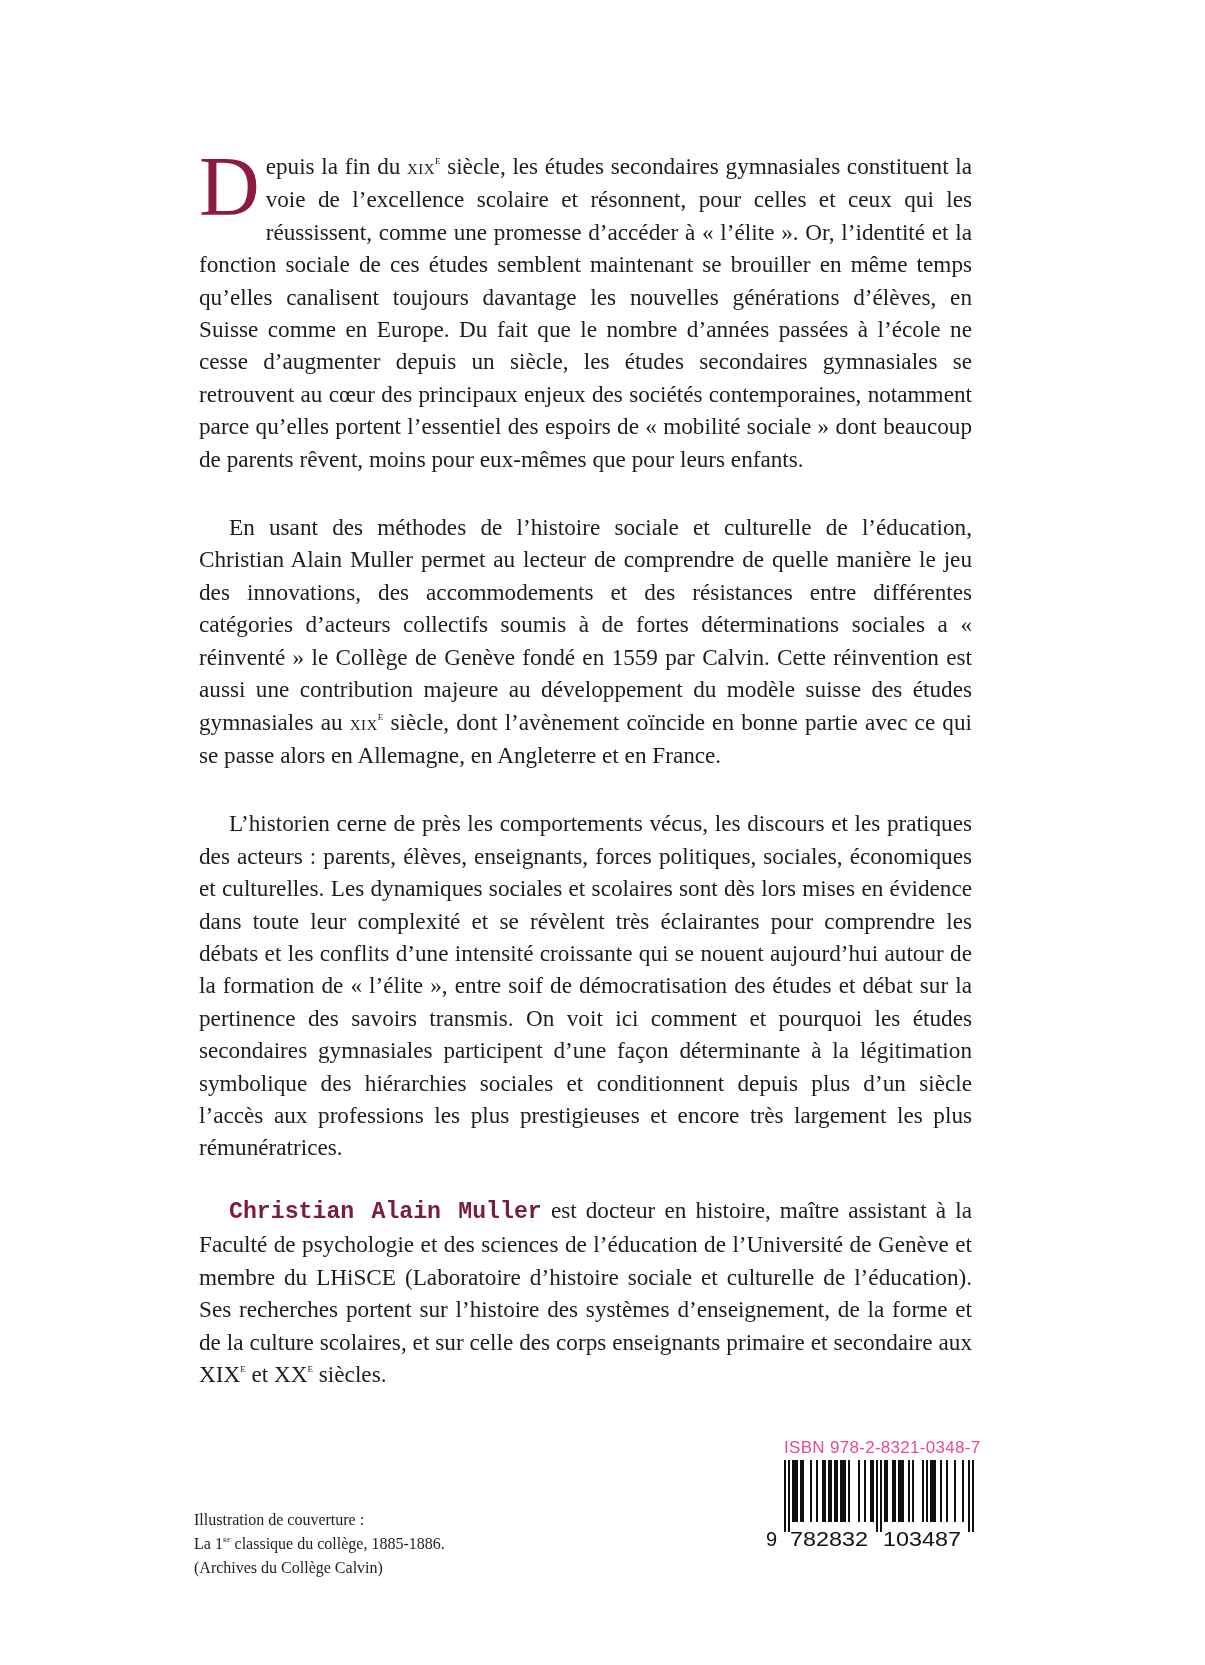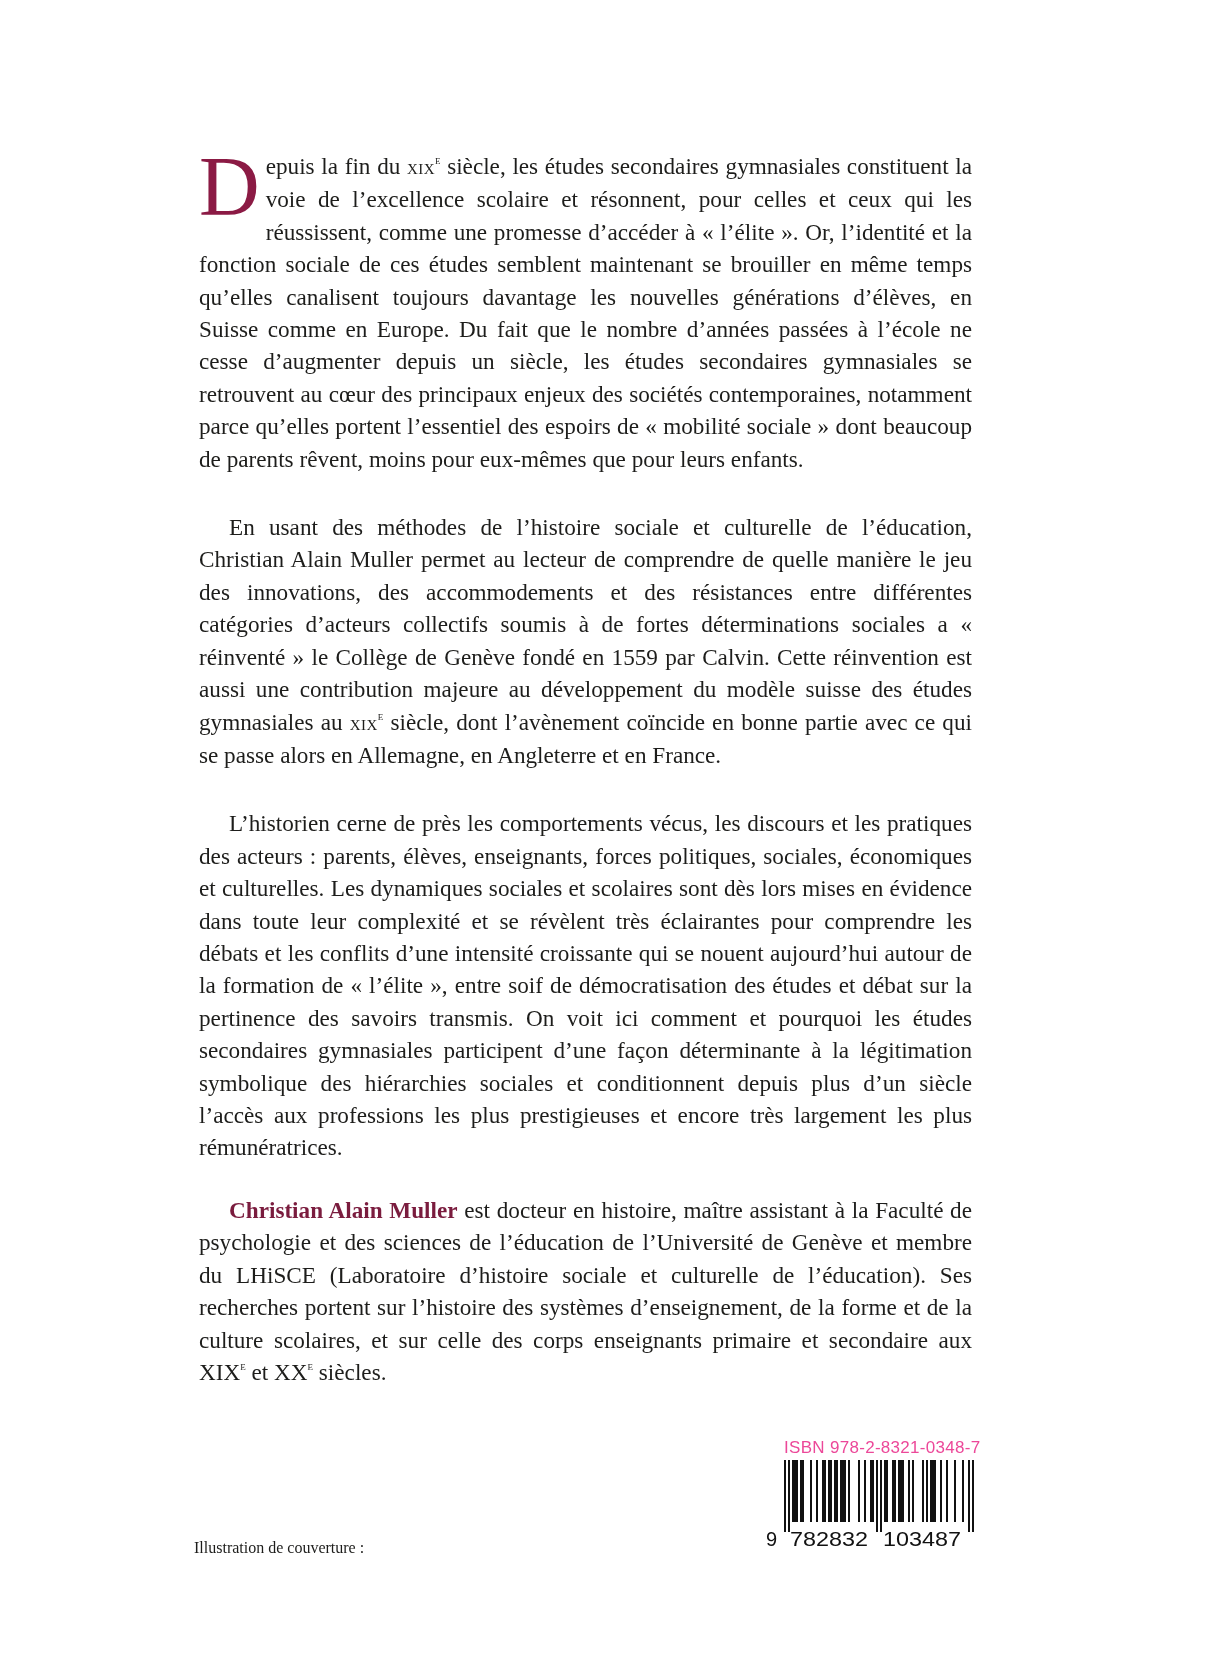--- a/index.html
+++ b/index.html
@@ -19,24 +19,24 @@
     float: left; font-size: 84px; line-height: 62px; height: 62px;
     margin: 6px 6px 0 0; color: #8b1a44; font-family: "Liberation Serif", serif;
   }
   .sc { font-variant: small-caps; text-transform: lowercase; font-size: 0.92em; letter-spacing: 0.02em; }
   sup.e { font-size: 0.55em; vertical-align: 0.75em; line-height: 0; font-variant: small-caps; }
   .author-bio {
     position: absolute; left: 199px; top: 1194px; width: 773px;
     font-size: 23.2px; line-height: 32.4px; text-align: justify; text-indent: 30px;
   }
   .author-bio p { margin: 0; }
-  .author-name { color: #7a1c3e; font-weight: bold; }
+  .author-name { color: #7a1c3e; font-weight: bold; font-family: Liberation Mono, monospace; }
   .caption {
     position: absolute; left: 194px; top: 1508px; width: 400px;
-    font-size: 16px; line-height: 24px; color: #1d1d1b; margin-top: 28px;
+    font-size: 16px; line-height: 24px; color: #1d1d1b;
   }
   .caption div { white-space: nowrap; }
   .barcode-block { position: absolute; left: 760px; top: 1436px; width: 220px; height: 120px; }
   .isbn-label {
     position: absolute; left: 24px; top: 2px;
     font-family: "Liberation Sans", "DejaVu Sans", sans-serif; font-size: 17px; letter-spacing: 0.3px;
     white-space: nowrap; color: #ec4899;
   }
   .barcode-svg { position: absolute; left: 0; top: 24px; }
   .ean-digit {
@@ -53,20 +53,22 @@
     <p><span>En usant des méthodes de l’histoire sociale et culturelle de l’éducation, Christian Alain Muller permet au lecteur de comprendre de quelle manière le jeu des innovations, des accommodements et des résistances entre différentes catégories d’acteurs collectifs soumis à de fortes déterminations sociales a « réinventé » le Collège de Genève fondé en 1559 par Calvin. Cette réinvention est aussi une contribution majeure au développement du modèle suisse des études gymnasiales au </span><span class="sc">xix</span><sup class="e">e</sup><span> siècle, dont l’avènement coïncide en bonne partie avec ce qui se passe alors en Allemagne, en Angleterre et en France.</span></p>
     <p>L’historien cerne de près les comportements vécus, les discours et les pratiques des acteurs : parents, élèves, enseignants, forces politiques, sociales, économiques et culturelles. Les dynamiques sociales et scolaires sont dès lors mises en évidence dans toute leur complexité et se révèlent très éclairantes pour comprendre les débats et les conflits d’une intensité croissante qui se nouent aujourd’hui autour de la formation de « l’élite », entre soif de démocratisation des études et débat sur la pertinence des savoirs transmis. On voit ici comment et pourquoi les études secondaires gymnasiales participent d’une façon déterminante à la légitimation symbolique des hiérarchies sociales et conditionnent depuis plus d’un siècle l’accès aux professions les plus prestigieuses et encore très largement les plus rémunératrices.</p>
   </div>
 
   <div class="author-bio">
     <p><span class="author-name">Christian Alain Muller</span><span> est docteur en histoire, maître assistant à la Faculté de psychologie et des sciences de l’éducation de l’Université de Genève et membre du LHiSCE (Laboratoire d’histoire sociale et culturelle de l’éducation). Ses recherches portent sur l’histoire des systèmes d’enseignement, de la forme et de la culture scolaires, et sur celle des corps enseignants primaire et secondaire aux </span><span>XIX</span><sup class="e">e</sup><span> et </span><span>XX</span><sup class="e">e</sup><span> siècles.</span></p>
   </div>
 
   <div class="caption">
     <div>Illustration de couverture :</div>
+    <div><span>La 1</span><sup class="e">re</sup><span> classique du collège, 1885-1886.</span></div>
+    <div>(Archives du Collège Calvin)</div>
   </div>
 
   <div class="barcode-block">
     <div class="isbn-label">ISBN  978-2-8321-0348-7</div>
     <svg class="barcode-svg" id="barcode" width="220" height="90">
       <g id="bars">
           <rect x="24" y="0" width="2" height="72" fill="#111"></rect>
           <rect x="28" y="0" width="2" height="72" fill="#111"></rect>
           <rect x="32" y="0" width="6" height="62" fill="#111"></rect>
           <rect x="40" y="0" width="4" height="62" fill="#111"></rect>

